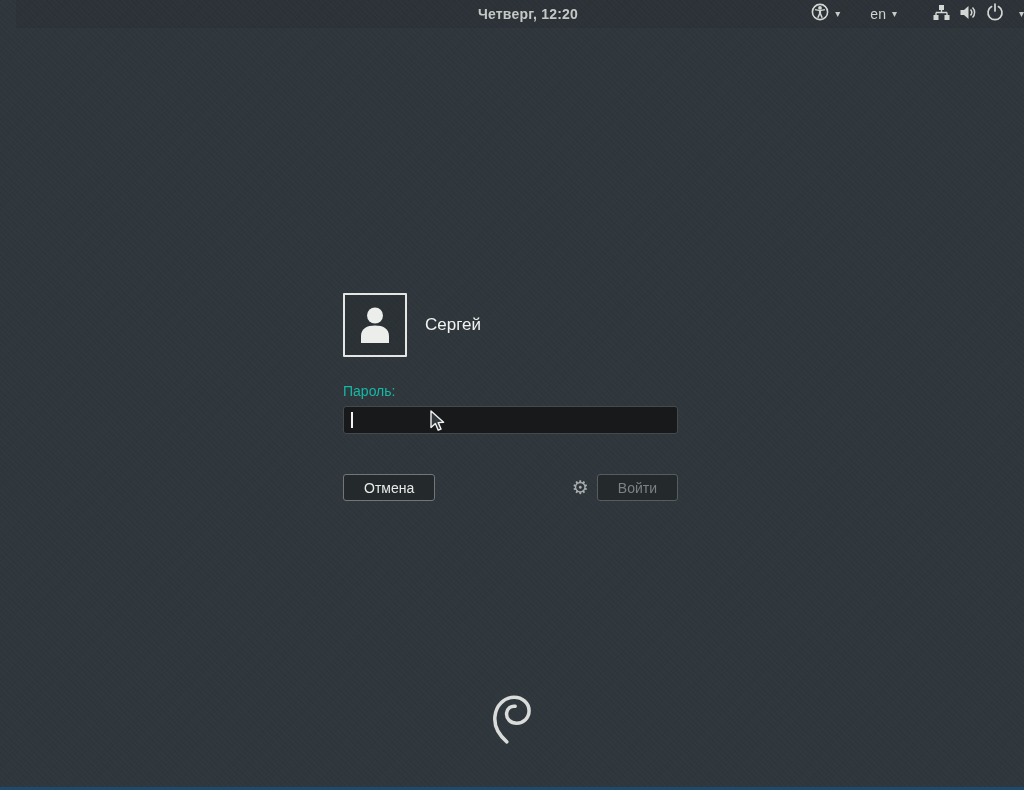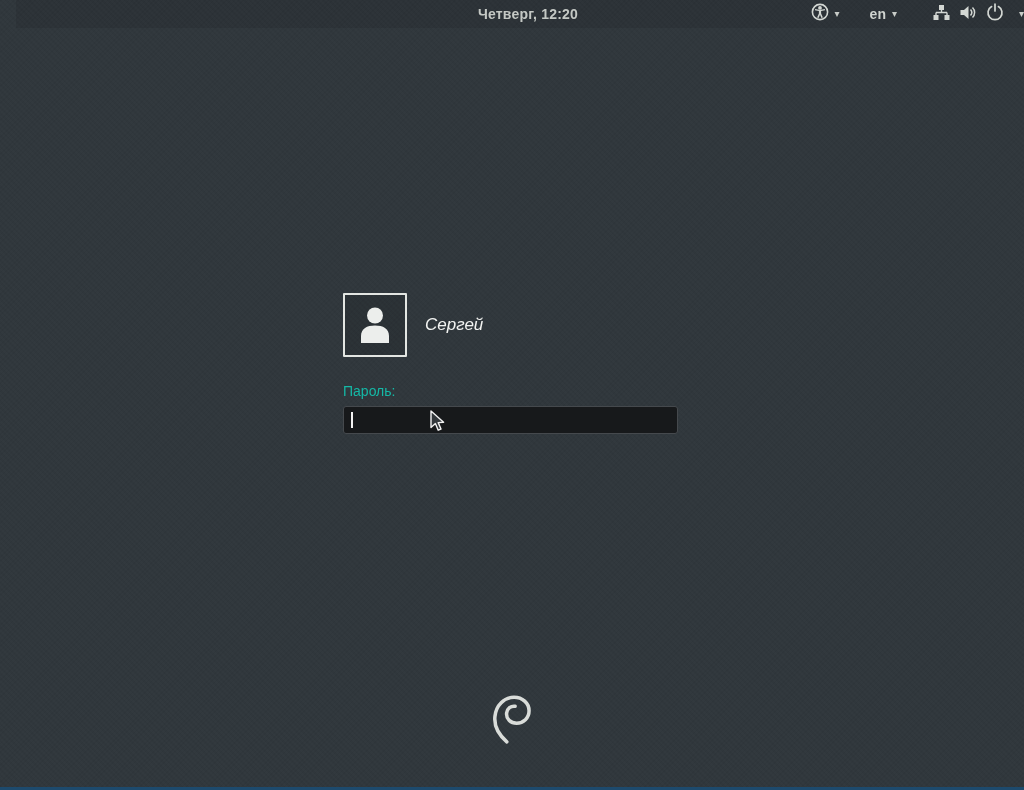--- a/index.html
+++ b/index.html
@@ -24,27 +24,27 @@
     position:absolute; top:0; left:0; width:100%; height:28px;
     display:flex; align-items:center; justify-content:center;
     font-size:14px; font-weight:700; color:#c4c8c4; letter-spacing:0.2px;
   }
   .topbar-right {
     position:absolute; top:0; right:10px; height:28px;
     display:flex; align-items:center;
   }
   .tb-item { display:flex; align-items:center; height:28px; padding:0 8px; cursor:pointer; }
   .tb-item .arrow { font-size:10px; color:#c8ccc8; margin-left:6px; line-height:1; }
-  .lang-label { font-size:14px; font-weight:700; color:#cfd3cf; }
+  .lang-label { font-size:14px; font-weight:400; color:#cfd3cf; }
   .sysgroup { display:flex; align-items:center; gap:9px; padding:0 6px 0 10px; }
   .icon-svg { display:block; }
 
   
   .login { position:absolute; left:343px; top:293px; width:335px; }
-  .user-row { display:flex; align-items:center;font-style:italic; }
+  .user-row { display:flex; align-items:center; }
   .avatar {
     width:64px; height:64px; border:2px solid #e3e6e2; border-radius:1px;
     display:flex; align-items:center; justify-content:center;
     background:rgba(0,0,0,0.10);
   }
   .username { margin-left:18px; font-size:17px; color:#f2f3f1; }
 
   .pw-label { margin-top:26px; font-size:14px; color:#14b8a6; }
   .pw-wrap { position:relative; margin-top:7px; }
   .pw-input {
@@ -150,20 +150,25 @@
     <div class="username">Сергей</div>
   </div>
 
   <div class="pw-label">Пароль:</div>
 
   <div class="pw-wrap">
     <input type="text" class="pw-input" autocomplete="off" value="" style="">
     <div class="caret"></div>
   </div>
 
+  <div class="btn-row">
+    <button class="btn">Отмена</button>
+    <span class="gear">⚙</span>
+    <button class="btn btn-signin">Войти</button>
+  </div>
 </div>
 
 <div class="logo-wrap">
   <svg width="48" height="60" viewBox="0 0 44 58">
     <path d="M17 53 C 9 46, 4.5 38, 5.5 28.5 C 6.5 17.5, 14.5 10, 24 10 C 32 10, 38.5 15.5, 38.5 23 C 38.5 30, 33 35, 26.5 35 C 20.5 35, 16.2 30.6, 16.8 25.2 C 17.3 20.8, 21 18, 25 18.6" fill="none" stroke="#d9dcd9" stroke-width="3.4" stroke-linecap="round"></path>
   </svg>
 </div>
 
 <div class="bottom-strip"></div>
 

